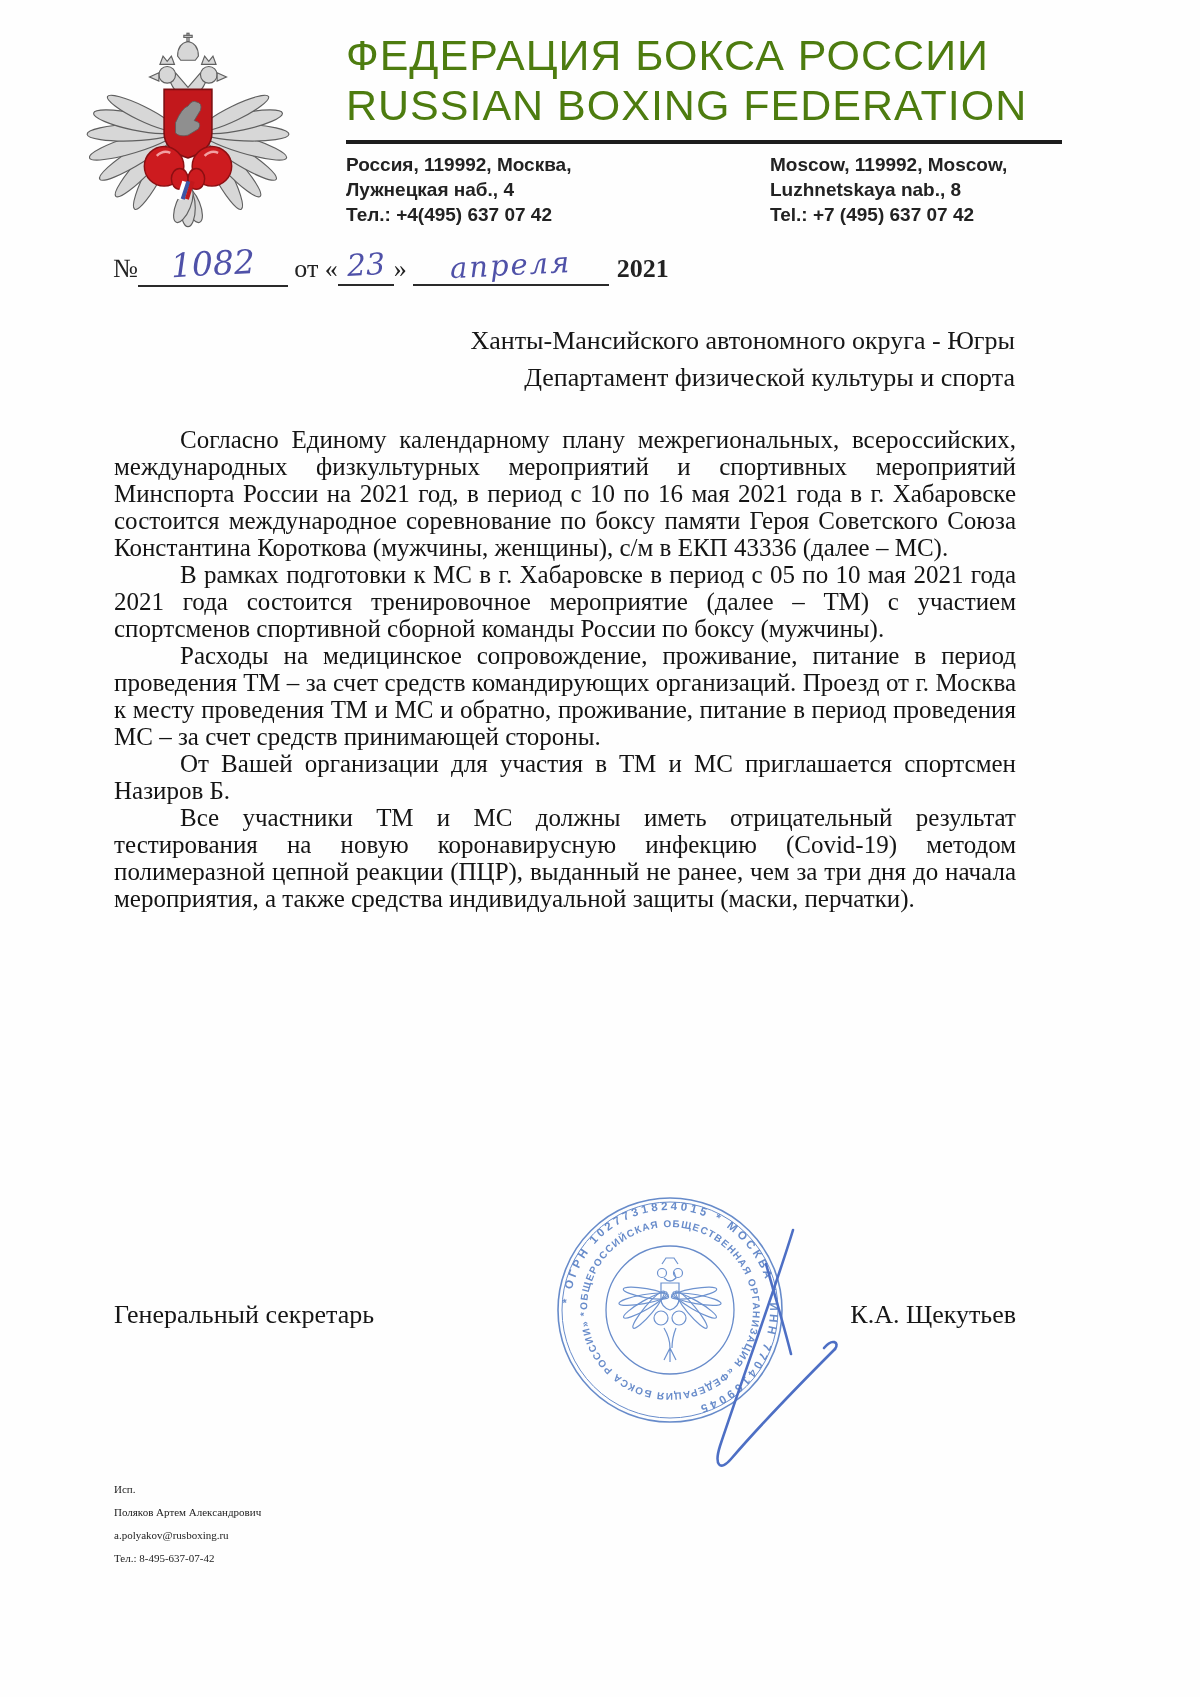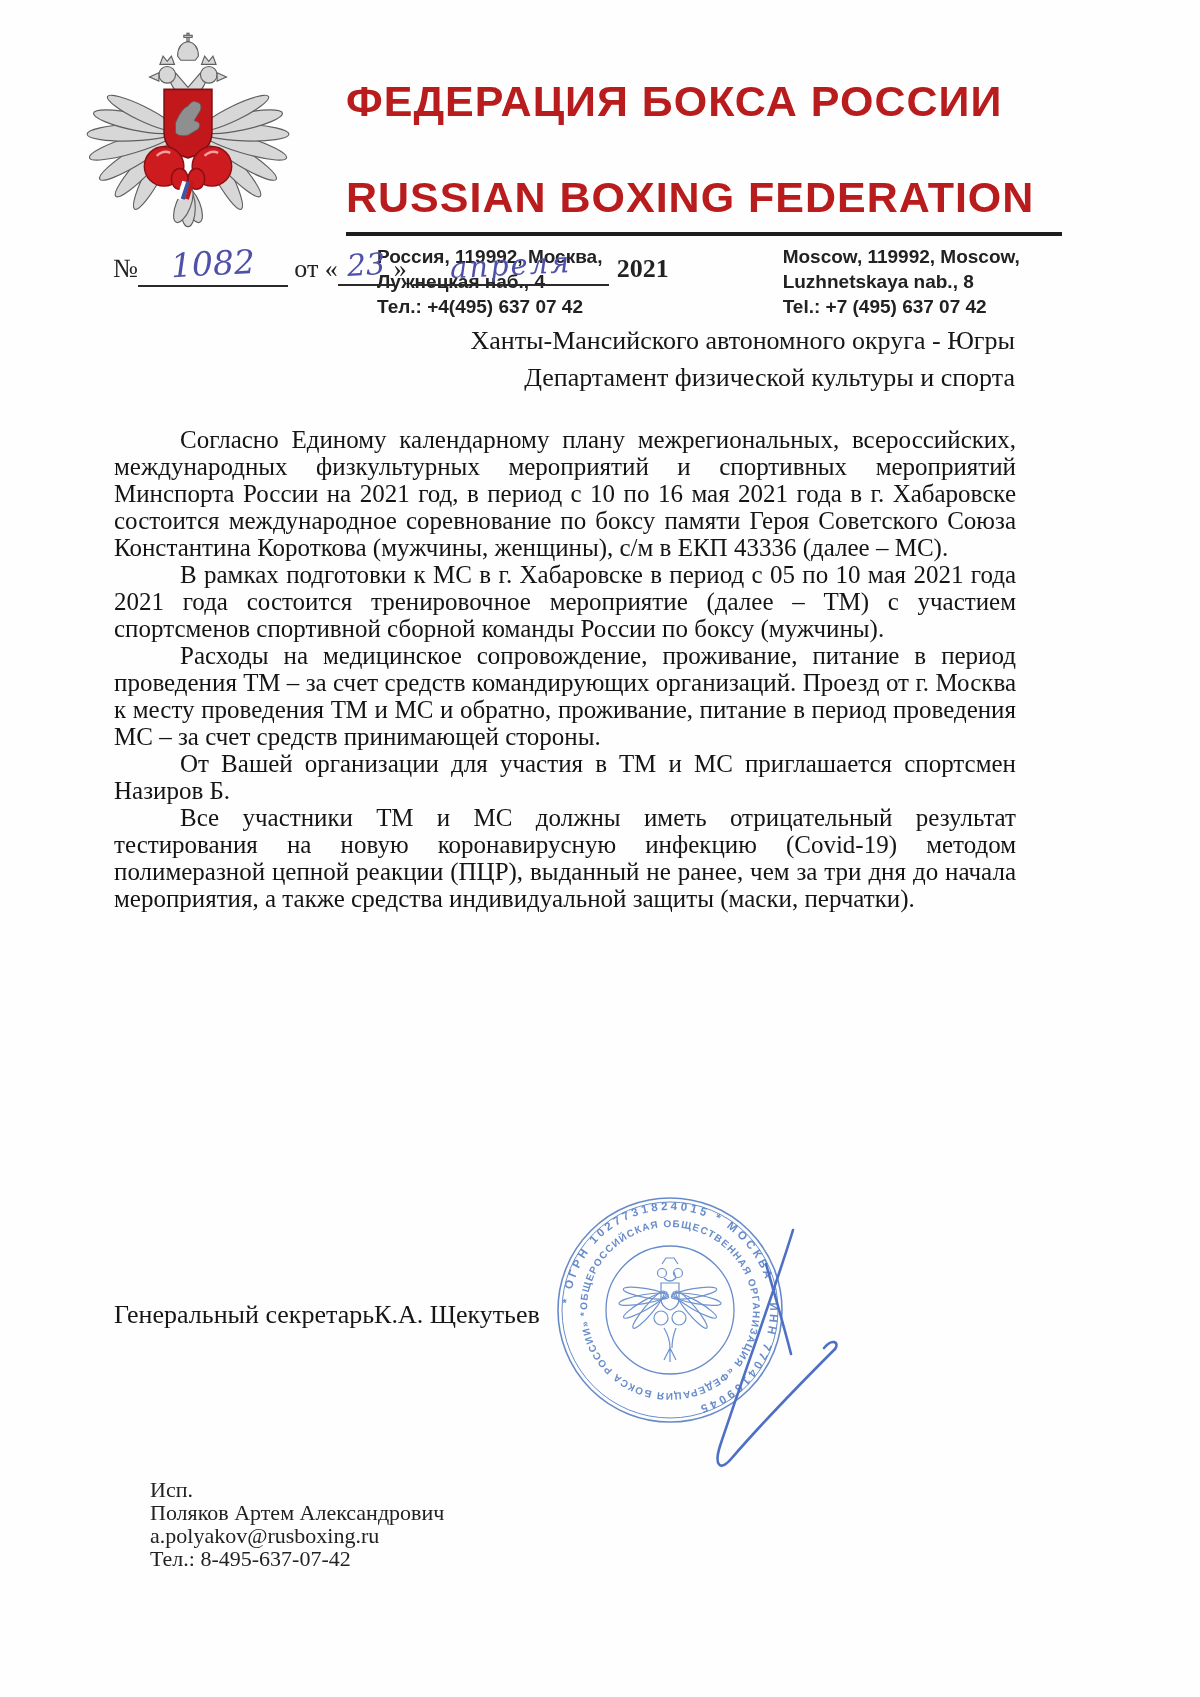--- a/index.html
+++ b/index.html
@@ -5,30 +5,30 @@
   html,body{margin:0;padding:0;background:#e8e8e8;}
   .page{
     position:relative;width:1200px;height:1697px;margin:0 auto;
     background:#fefefe;overflow:hidden;
     font-family:"Liberation Serif",serif;color:#1c1c1c;
   }
   
   .logo{position:absolute;left:84px;top:26px;width:208px;height:210px;}
   .head-right{position:absolute;left:346px;top:30px;width:720px;}
   .title-ru,.title-en{
-    font-family:"Liberation Sans",sans-serif;font-weight:bold;
-    font-size:43px;line-height:50px;letter-spacing:1px;color:#b91c1c;white-space:nowrap;margin-top:46px;
+    font-family:"Liberation Sans",sans-serif;font-weight:normal;
+    font-size:43px;line-height:50px;letter-spacing:1px;color:#4d7c0f;white-space:nowrap;
   }
   .hdr-divider{width:716px;height:4px;background:#1d1d1d;margin:10px 0 8px 0;}
   .addr-row{display:flex;width:716px;}
   .addr{
     font-family:"Liberation Sans",sans-serif;font-weight:bold;
     font-size:19px;line-height:25px;color:#222;
   }
-  .addr-ru{width:424px;margin-left:31px;}
+  .addr-ru{width:424px;}
   .addr-en{width:292px;}
   
   .refline{
     position:absolute;left:113px;top:246px;width:900px;
     font-size:26px;color:#222;white-space:nowrap;
   }
   .slot{display:inline-block;border-bottom:2px solid #2a2a2a;text-align:center;position:relative;}
   .slot-num{width:150px;}
   .slot-day{width:56px;}
   .slot-month{width:196px;margin-left:6px;}
@@ -47,32 +47,32 @@
   }
   
   .body-text{
     position:absolute;left:114px;top:426px;width:902px;
     font-size:25px;line-height:27px;text-align:justify;color:#141414;
   }
   .body-text p{margin:0;text-indent:66px;}
   
   .sign-row{
     position:absolute;left:114px;top:1300px;width:902px;
-    display:flex;
+    display:flex;justify-content:space-between;
     font-size:26px;color:#161616;
   }
   
   .stamp{position:absolute;left:528px;top:1168px;width:340px;height:320px;opacity:.92;}
   .stamp text{
     font-family:"Liberation Sans",sans-serif;font-weight:bold;fill:#5b82c6;
   }
   
   .footer{
     position:absolute;left:114px;top:1478px;
-    font-size:22px;line-height:23px;color:#222;margin-left:36px;
+    font-size:11px;line-height:23px;color:#222;
   }
 </style>
 </head>
 <body>
 
 <div class="page">
 
   <svg class="logo" viewBox="0 0 200 200" aria-hidden="true">
     <g stroke="#5f5f5f" stroke-width="1.1" fill="#d7d7d7">
 

